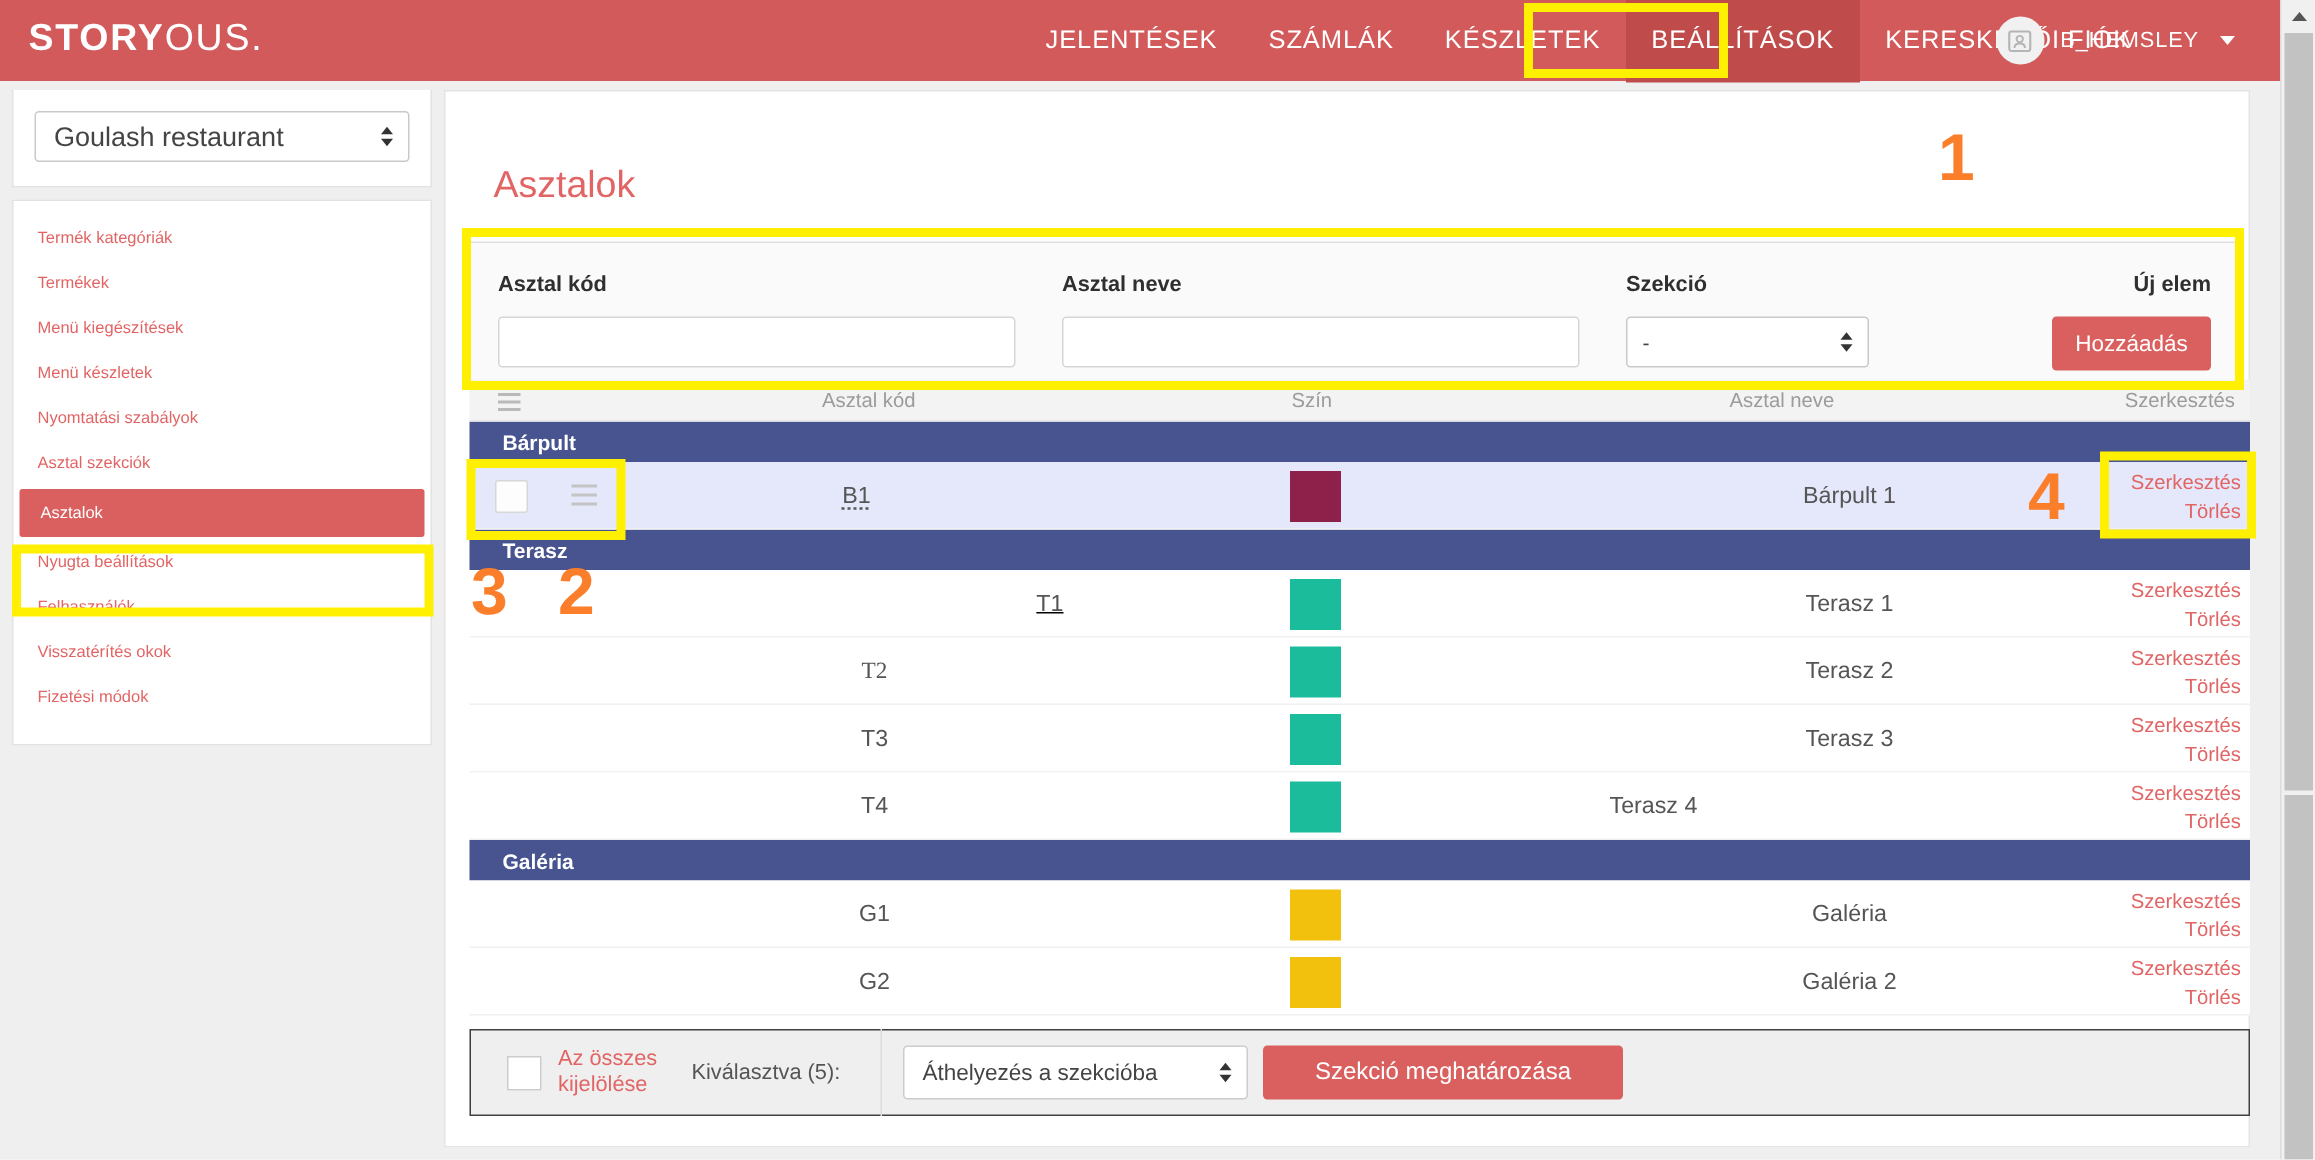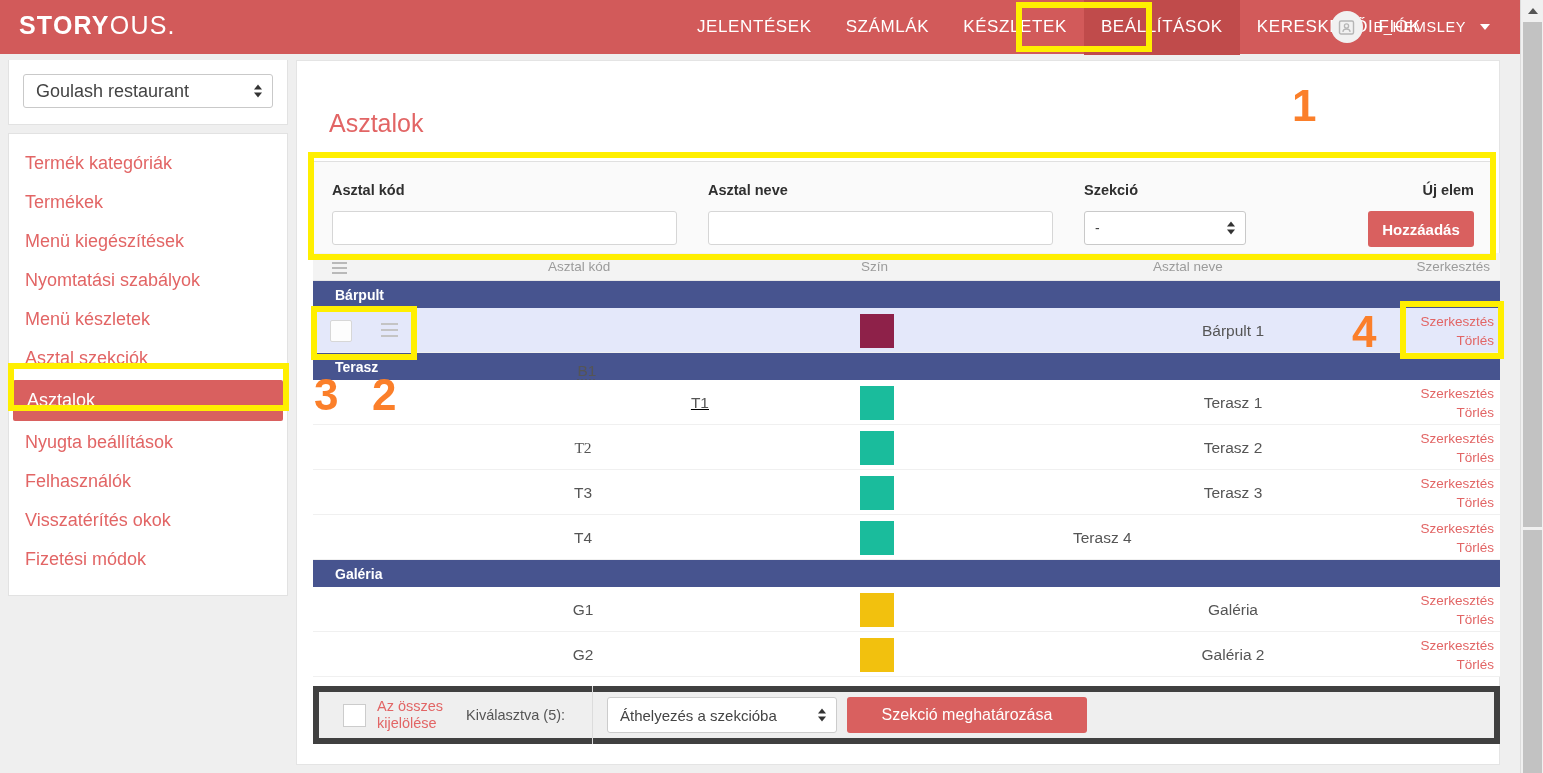--- a/index.html
+++ b/index.html
@@ -91,21 +91,21 @@
   }
   .spin i { display:block; width:0; height:0; border-left:4px solid transparent; border-right:4px solid transparent; }
   .spin i.u { border-bottom: 5px solid #333; }
   .spin i.d { border-top: 5px solid #333; }
 
   .menubox {
     margin-top: 8px; background: #fff; border: 1px solid #e2e2e2;
     padding: 10px 0 16px 0;
   }
   .menuitem {
-    font-size: 18px; color: #e26565; padding: 9px 16px; cursor: pointer;
+    font-size: 11px; color: #e26565; padding: 9px 16px; cursor: pointer;
     white-space: nowrap;
   }
   .menuitem.active {
     background: #d9605f; color: #ffffff; margin: 2px 4px; padding: 10px 14px;
     border-radius: 2px;
   }
 
   
   .main {
     position: absolute; left: 296px; top: 60px; width: 1204px; height: 705px;
@@ -169,21 +169,21 @@
   .rowchk {
     position: absolute; left: 17px; top: 12px; width: 22px; height: 22px;
     border: 1px solid #d7d7d7; background: #fdfdfd; border-radius: 2px;
   }
   .burger { position: absolute; left: 68px; top: 15px; }
   .burger i { width: 17px; height: 2px; margin-bottom: 4px; background: #c4c4c4; }
 
   
   .bottombar {
     position: absolute; left: 16px; top: 625px; width: 1187px; height: 58px;
-    background: #efefef; border: 6px solid #404040; display: flex; align-items: center;
+    background: #efefef; border: 1px solid #404040; display: flex; align-items: center;
   }
   .bb-left {
     width: 274px; height: 58px; border-right: 1px solid #dcdcdc;
     display: flex; align-items: center; padding-left: 24px; gap: 11px;
   }
   .bb-chk { width: 23px; height: 23px; border: 1px solid #ccc; background: #fff; }
   .bb-link { font-size: 14.5px; color: #e26565; line-height: 17px; width: 78px; }
   .bb-sel { font-size: 14.5px; color: #555; line-height: 17px; }
   .bb-right { display: flex; align-items: center; gap: 10px; padding-left: 14px; }
   .bb-select {
@@ -246,22 +246,22 @@
             <i class="u"></i>
             <i class="d"></i>
           </span>
       </div>
     </div>
 
     <div class="menubox">
       <div class="menuitem">Termék kategóriák</div>
       <div class="menuitem">Termékek</div>
       <div class="menuitem">Menü kiegészítések</div>
+      <div class="menuitem">Menü készletek</div>
       <div class="menuitem">Nyomtatási szabályok</div>
-      <div class="menuitem">Menü készletek</div>
       <div class="menuitem">Asztal szekciók</div>
       <div class="menuitem active">Asztalok</div>
       <div class="menuitem">Nyugta beállítások</div>
       <div class="menuitem">Felhasználók</div>
       <div class="menuitem">Visszatérítés okok</div>
       <div class="menuitem">Fizetési módok</div>
     </div>
   </div>
 
   <div class="main">
@@ -282,21 +282,21 @@
         <div class="fselect">
           <span>-</span>
           <span class="spin">
               <i class="u"></i>
               <i class="d"></i>
             </span>
         </div>
       </div>
       <div class="fcol" style="right:18px; top:20px; text-align:right;">
         <div class="flabel">Új elem</div>
-        <button class="btn-red" style="margin-top:13px; width:106px; height:36px;font-weight:bold;">Hozzáadás</button>
+        <button class="btn-red" style="margin-top:13px; width:106px; height:36px;">Hozzáadás</button>
       </div>
     </div>
 
     <div class="tablewrap">
 
       <div class="thead">
         <div class="burger-h">
             <i></i>
             <i></i>
             <i></i>
@@ -308,21 +308,21 @@
       </div>
 
       <div class="secthead">Bárpult</div>
       <div class="trow sel">
         <div class="rowchk"></div>
         <div class="burger">
             <i></i>
             <i></i>
             <i></i>
           </div>
-        <div class="tcell" style="left:164px; width:220px; justify-content:center;margin-top:40px;">
+        <div class="tcell" style="left:148px; width:220px; justify-content:center;">
           <span class="code sel">B1</span>
         </div>
         <div class="tcell" style="left:547px;">
           <span class="swatch" style="background: rgb(142, 33, 73);"></span>
         </div>
         <div class="tcell" style="left:760px; width:320px; justify-content:center;">
           <span class="tname">Bárpult 1</span>
         </div>
         <div class="actions">
           <span>Szerkesztés</span>

